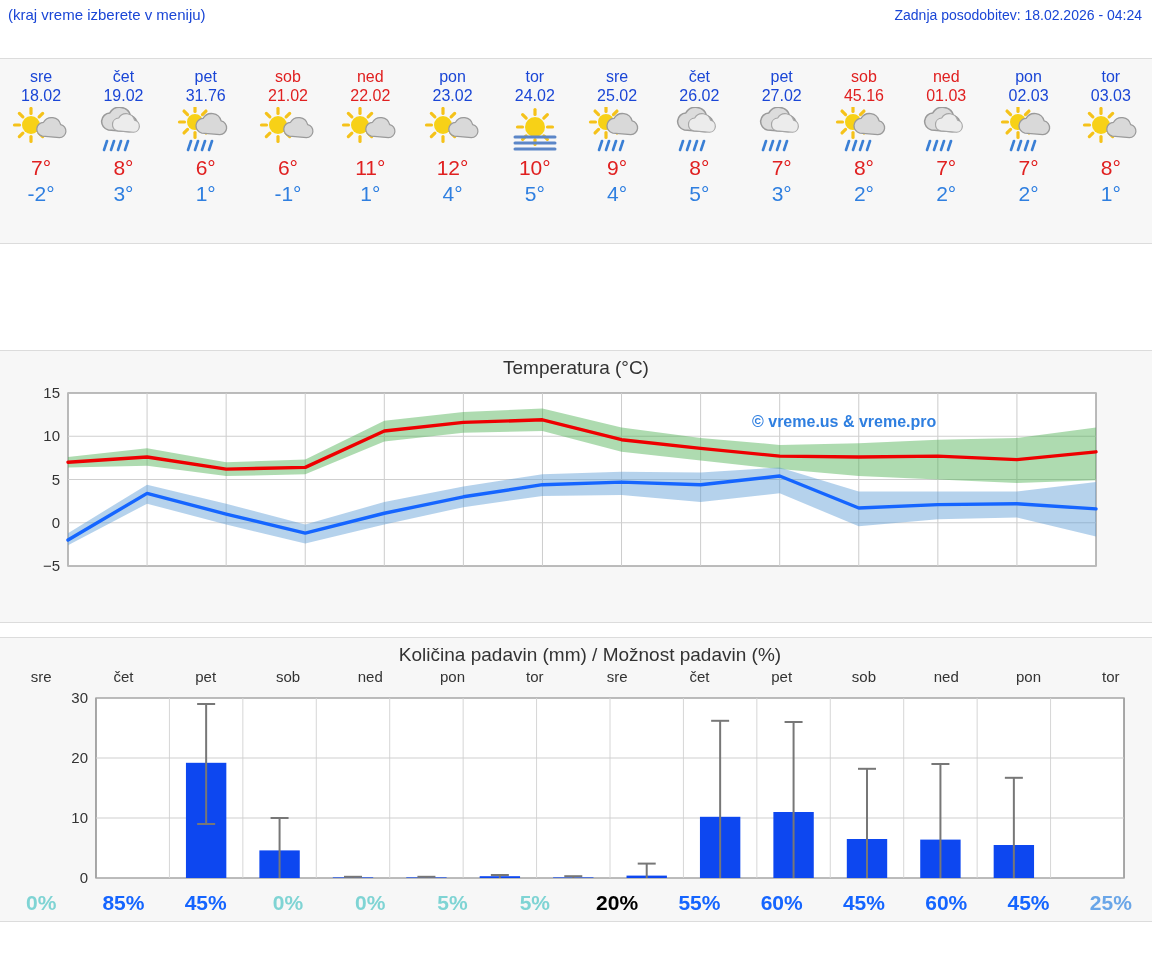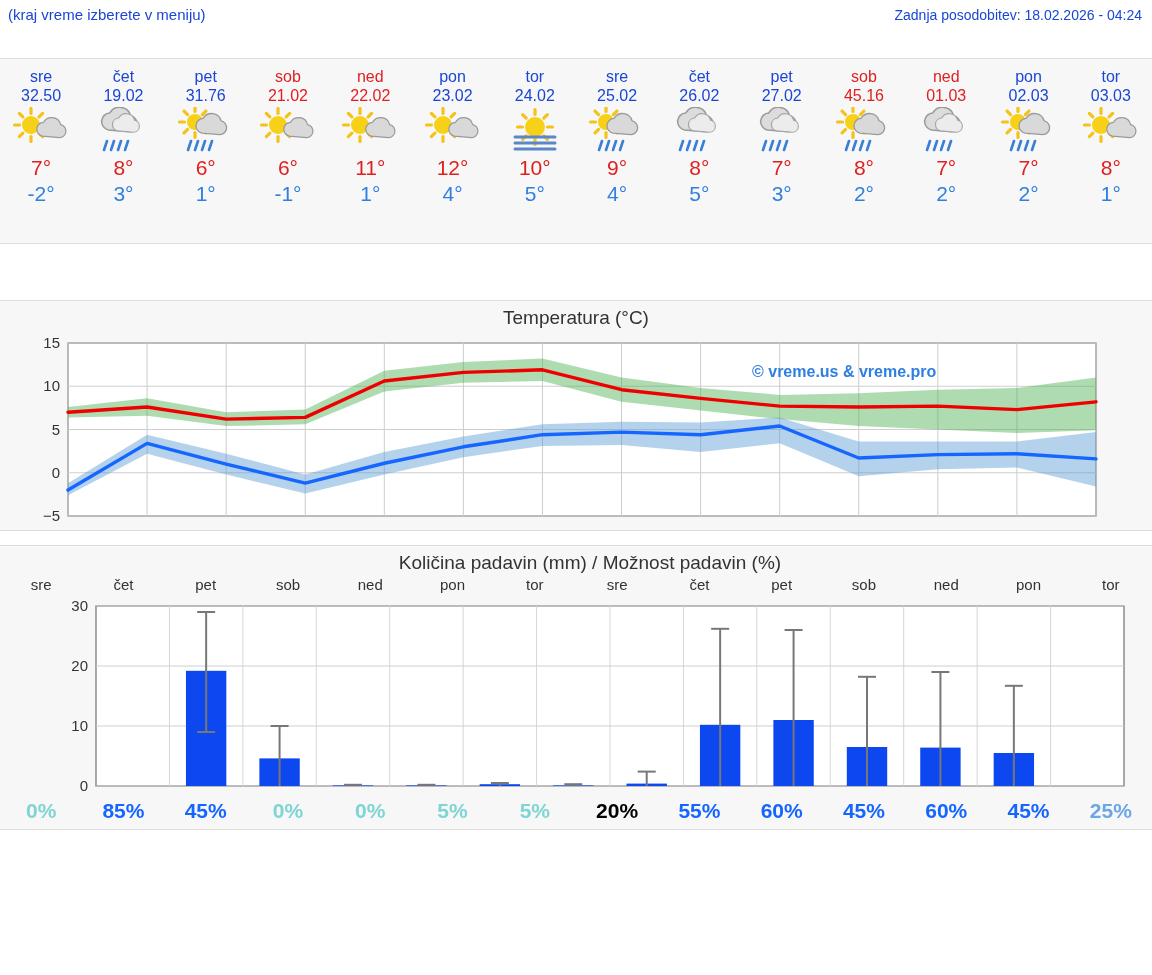--- a/index.html
+++ b/index.html
@@ -50,22 +50,22 @@
 
   
   .chart-block { position: relative; }
   .chart-title {
     text-align: center; font-size: 19px; color: #333; padding: 6px 0 2px 0;
   }
   .temp-block {
     background: #f7f7f7;
     border-top: 1px solid #dcdcdc;
     border-bottom: 1px solid #dcdcdc;
-    margin-top: 56px;
-    height: 231px;
+    margin-top: 106px;
+    height: 273px;
     position: relative;
   }
   .precip-block {
     background: #f7f7f7;
     border-top: 1px solid #dcdcdc;
     border-bottom: 1px solid #dcdcdc;
     margin-top: 14px;
     height: 285px;
     position: relative;
     padding-left: 28px;
@@ -96,21 +96,21 @@
 <div class="page">
 
   <div class="topbar">
     <div class="top-left">(kraj vreme izberete v meniju)</div>
     <div class="top-right">Zadnja posodobitev: 18.02.2026 - 04:24</div>
   </div>
 
   <div class="days-strip" id="days-strip">
       <div class="day-col">
         <div class="day-name">sre</div>
-        <div class="day-date">32.50</div>
+        <div class="day-date">18.02</div>
         <div class="icon-wrap">
           <svg width="60" height="48" viewBox="0 0 60 48">
             <line x1="31.5" y1="18" x2="36.5" y2="18" stroke="#f5c21a" stroke-width="3.2" stroke-linecap="round"></line>
             <line x1="28.1317279836453" y1="26.1317279836453" x2="31.667261889578036" y2="29.667261889578032" stroke="#f5c21a" stroke-width="3.2" stroke-linecap="round"></line>
             <line x1="20" y1="29.5" x2="20" y2="34.5" stroke="#f5c21a" stroke-width="3.2" stroke-linecap="round"></line>
             <line x1="11.868272016354704" y1="26.1317279836453" x2="8.332738110421968" y2="29.667261889578036" stroke="#f5c21a" stroke-width="3.2" stroke-linecap="round"></line>
             <line x1="8.5" y1="18" x2="3.5" y2="18.000000000000004" stroke="#f5c21a" stroke-width="3.2" stroke-linecap="round"></line>
             <line x1="11.868272016354702" y1="9.868272016354704" x2="8.332738110421964" y2="6.3327381104219675" stroke="#f5c21a" stroke-width="3.2" stroke-linecap="round"></line>
             <line x1="19.999999999999996" y1="6.5" x2="19.999999999999996" y2="1.5" stroke="#f5c21a" stroke-width="3.2" stroke-linecap="round"></line>
             <line x1="28.131727983645295" y1="9.868272016354702" x2="31.66726188957803" y2="6.332738110421964" stroke="#f5c21a" stroke-width="3.2" stroke-linecap="round"></line>

